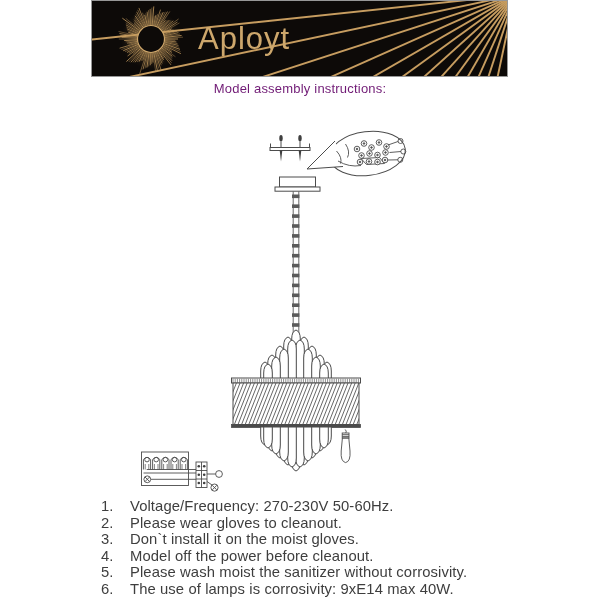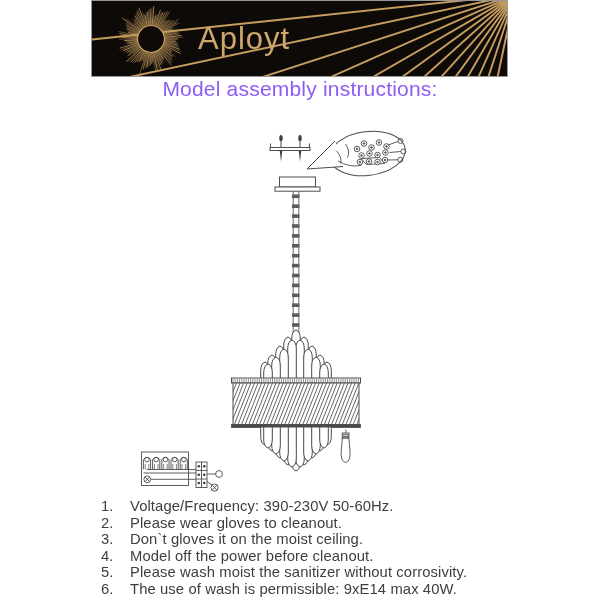--- a/index.html
+++ b/index.html
@@ -6,21 +6,21 @@
   .page{position:relative;width:600px;height:600px;background:#fff;overflow:hidden;
         font-family:"Liberation Sans",sans-serif;}
   
   .banner{position:absolute;left:91px;top:0;width:417px;height:77px;background:#0d0a08;
           border:1px solid #979797;box-sizing:border-box;overflow:hidden;}
   .banner-svg{position:absolute;left:0;top:0;}
   .brand{position:absolute;left:106px;top:0;height:77px;line-height:75px;
          font-size:31px;color:#cda76c;letter-spacing:1px;font-weight:400;}
   
   .titles{position:absolute;left:0;top:81px;width:600px;text-align:center;
-          color:#8b5cf6;font-size:21px;line-height:16.5px;letter-spacing:.2px;}
+          color:#701a75;font-size:13px;line-height:16.5px;letter-spacing:.2px;}
   
   .diagram{position:absolute;left:0;top:0;}
   
   .instructions{position:absolute;left:101px;top:498px;width:420px;
                 font-size:14.8px;line-height:16.6px;color:#3e3e3e;letter-spacing:.1px;}
   .inst-row{display:flex;}
   .inst-num{flex:0 0 29px;width:29px;}
   .inst-text{flex:1;white-space:nowrap;}
 </style>
 </head>
@@ -462,37 +462,37 @@
       <circle cx="219" cy="474" r="3.4"></circle>
       <line x1="207" y1="481.5" x2="212" y2="485"></line>
       <circle cx="214.5" cy="487.6" r="3.6"></circle>
       <path d="M 212.2 485.3 L 216.8 489.9 M 216.8 485.3 L 212.2 489.9"></path>
     </g>
   </svg>
 
   <div class="instructions">
     <div class="inst-row">
       <span class="inst-num">1.</span>
-      <span class="inst-text">Voltage/Frequency: 390-230V 50-60Hz.</span>
+      <span class="inst-text">Voltage/Frequency: 270-230V 50-60Hz.</span>
     </div>
     <div class="inst-row">
       <span class="inst-num">2.</span>
       <span class="inst-text">Please wear gloves to cleanout.</span>
     </div>
     <div class="inst-row">
       <span class="inst-num">3.</span>
-      <span class="inst-text">Don`t gloves it on the moist ceiling.</span>
+      <span class="inst-text">Don`t install it on the moist gloves.</span>
     </div>
     <div class="inst-row">
       <span class="inst-num">4.</span>
       <span class="inst-text">Model off the power before cleanout.</span>
     </div>
     <div class="inst-row">
       <span class="inst-num">5.</span>
       <span class="inst-text">Please wash moist the sanitizer without corrosivity.</span>
     </div>
     <div class="inst-row">
       <span class="inst-num">6.</span>
-      <span class="inst-text">The use of wash is permissible: 9xE14 max 40W.</span>
+      <span class="inst-text">The use of lamps is corrosivity: 9xE14 max 40W.</span>
     </div>
   </div>
 
 </div>
 
 </body></html>

